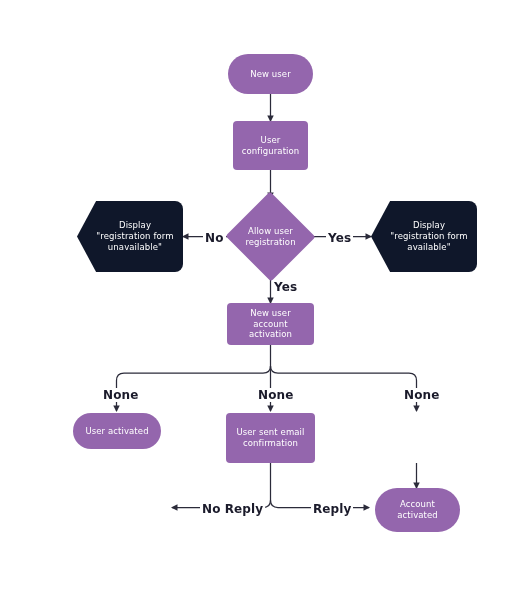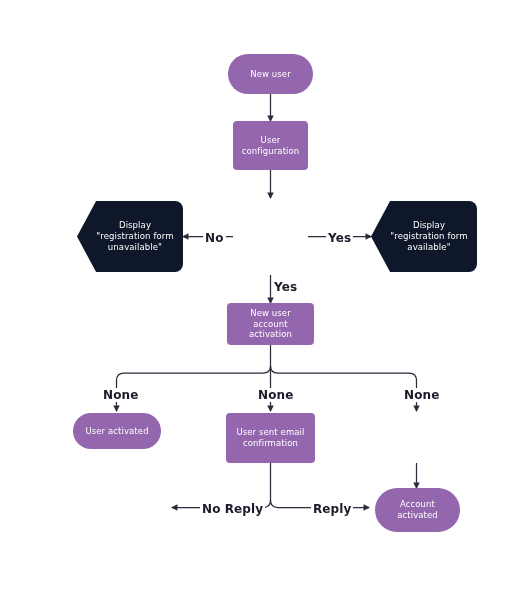--- a/index.html
+++ b/index.html
@@ -127,20 +127,27 @@
     <span>New user</span>
   </div>
 
   <div class="node node-rect" style="left:233px; top:121px; width:75px; height:49px;">
     <span>
       <span>User</span><br>
       <span>configuration</span>
     </span>
   </div>
 
+  <div class="node node-diamond" style="left:225px; top:192px; width:91px; height:89px;">
+    <div class="dia-bg"></div>
+    <span class="dia-label">
+      <span>Allow user</span><br>
+      <span>registration</span>
+    </span>
+  </div>
 
   <div class="node node-hex" style="left:77px; top:201px; width:106px; height:71px;">
     <span class="hex-label">
       <span>Display</span><br>
       <span>"registration form</span><br>
       <span>unavailable"</span>
     </span>
   </div>
 
   <div class="node node-hex" style="left:371px; top:201px; width:106px; height:71px;">

